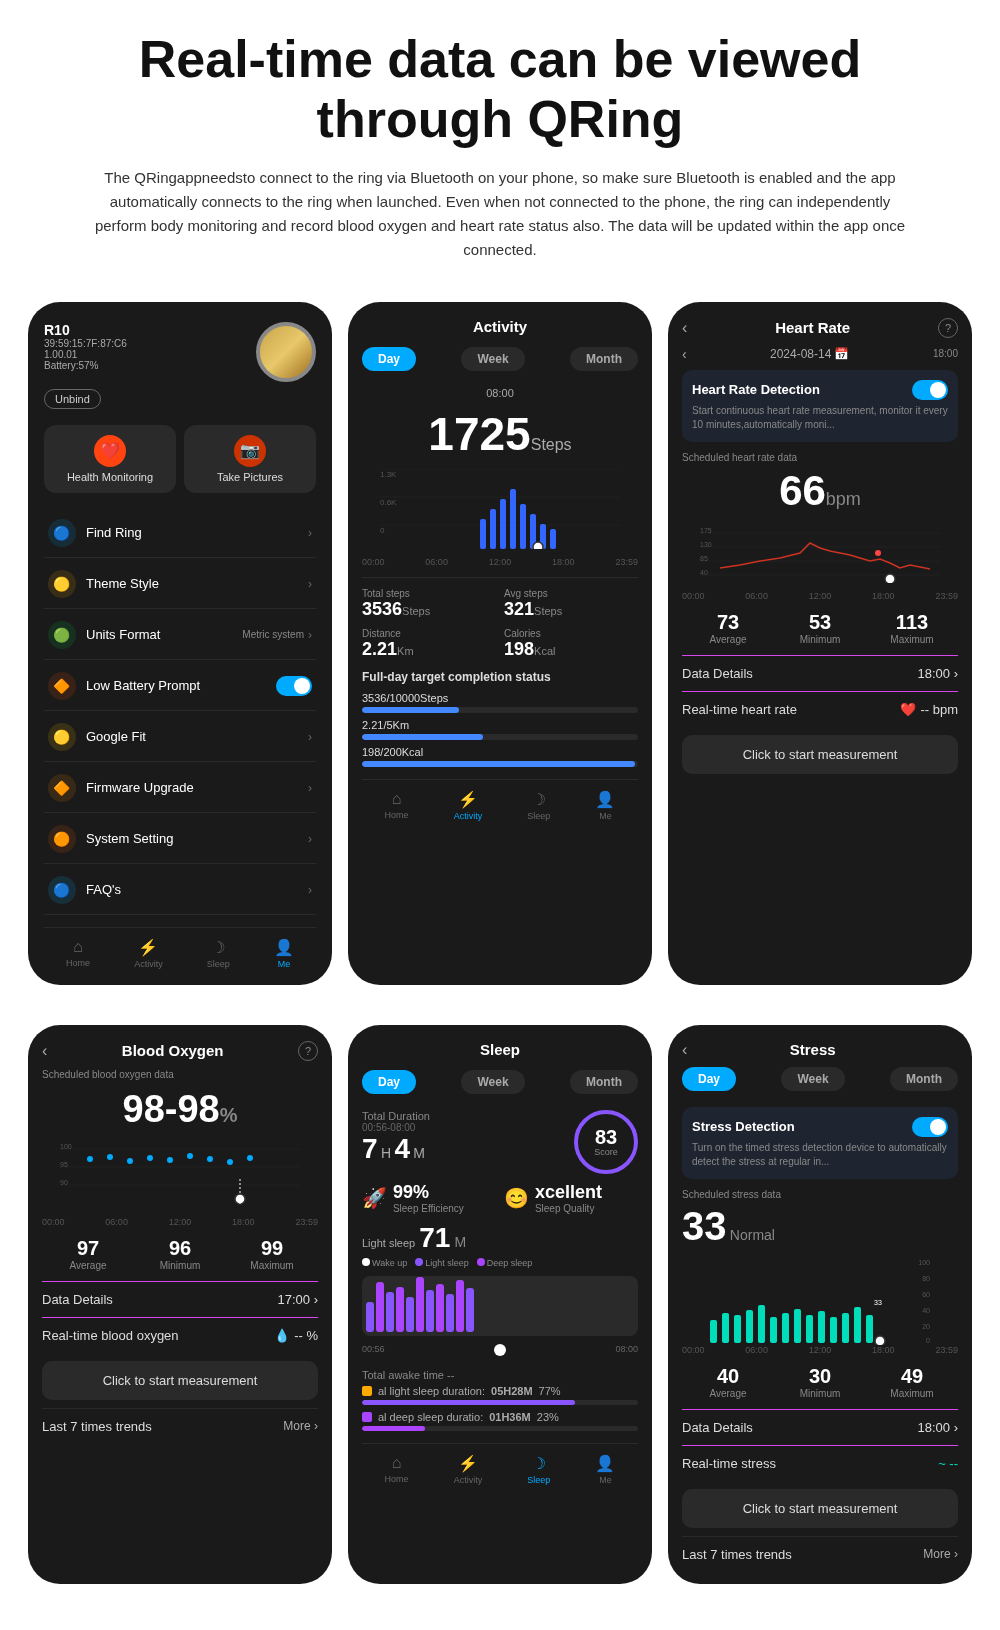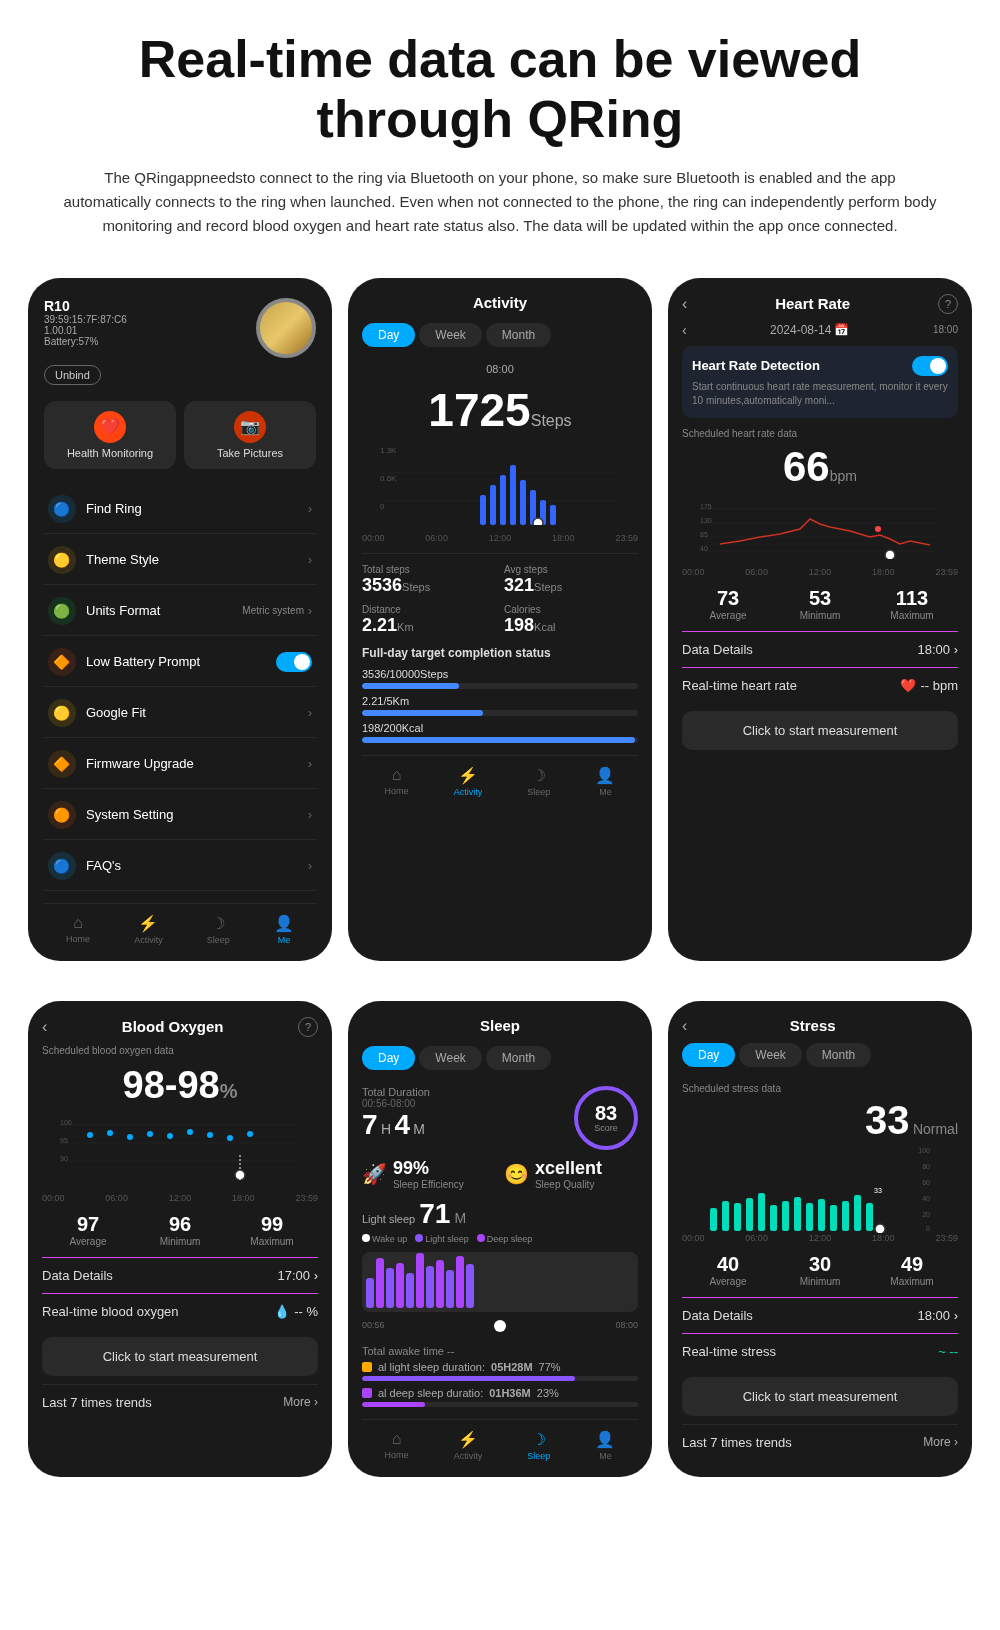--- a/index.html
+++ b/index.html
@@ -1,18 +1,18 @@
 <!DOCTYPE html>
 <html><head>
   <meta charset="utf-8">
   <style>
     * { box-sizing: border-box; margin: 0; padding: 0; }
     body { font-family: -apple-system, BlinkMacSystemFont, 'Segoe UI', sans-serif; background: #fff; width: 1000px; }
     
-    .header { text-align: center; padding: 30px 60px 20px; }
+    .header { text-align: center; padding: 30px 84px 20px; }
     .header h1 { font-size: 52px; font-weight: 900; line-height: 1.15; color: #111; margin-bottom: 16px; }
     .header p { font-size: 15px; color: #333; line-height: 1.6; }
     
     .phones-grid { display: grid; grid-template-columns: 1fr 1fr 1fr; gap: 16px; padding: 20px 28px; }
     
     .phone { background: #1a1a1a; border-radius: 32px; overflow: hidden; color: #fff; font-size: 12px; position: relative; }
     
     
     .phone1 { padding: 20px 16px 12px; }
     .phone1 .device-info { margin-bottom: 12px; }
@@ -34,21 +34,21 @@
     .toggle { width: 36px; height: 20px; background: #00aaff; border-radius: 10px; position: relative; }
     .toggle::after { content: ''; position: absolute; right: 2px; top: 2px; width: 16px; height: 16px; background: #fff; border-radius: 50%; }
     .bottom-nav { display: flex; justify-content: space-around; padding: 10px 0 4px; border-top: 1px solid #2a2a2a; margin-top: 12px; }
     .nav-item { display: flex; flex-direction: column; align-items: center; gap: 2px; font-size: 9px; color: #666; }
     .nav-item.active { color: #00aaff; }
     .nav-icon { font-size: 16px; }
     
     
     .phone2 { padding: 16px 14px 12px; }
     .phone-title { text-align: center; font-size: 15px; font-weight: 600; margin-bottom: 12px; color: #fff; }
-    .tab-bar { display: flex; justify-content: flex-start; gap: 4px; margin-bottom: 16px; }
+    .tab-bar { display: flex; justify-content: space-between; gap: 13px; margin-bottom: 16px; font-weight: bold; }
     .tab { padding: 5px 16px; border-radius: 14px; font-size: 12px; color: #aaa; background: #2a2a2a; }
     .tab.active { background: #00aaff; color: #fff; }
     .time-label { text-align: center; font-size: 11px; color: #aaa; margin-bottom: 8px; }
     .big-number { text-align: center; font-size: 46px; font-weight: 700; color: #fff; }
     .big-unit { font-size: 16px; font-weight: 400; color: #aaa; }
     .chart-area { height: 80px; position: relative; margin: 8px 0; background: transparent; }
     .chart-labels { display: flex; justify-content: space-between; font-size: 9px; color: #555; }
     .divider { border: none; border-top: 1px solid #2a2a2a; margin: 10px 0; }
     .stats-grid { display: grid; grid-template-columns: 1fr 1fr; gap: 8px; margin-bottom: 10px; }
     .stat-item { }
@@ -333,21 +333,21 @@
     </div>
     <div class="hr-detection">
       <div class="hr-detection-title">
         <span>Heart Rate Detection</span>
         <div class="toggle"></div>
       </div>
       <div class="hr-detection-desc">Start continuous heart rate measurement, monitor it every 10 minutes,automatically moni...</div>
     </div>
     <div class="scheduled-label">Scheduled heart rate data</div>
     <div style="text-align:center;">
-      <span class="bpm-big">66</span><span style="font-size:14px;color:#888;text-align:center;">bpm</span>
+      <span class="bpm-big">66</span><span style="font-size:18px;color:#888;text-align:center;">bpm</span>
     </div>
 
     <div class="hr-chart">
       <svg width="100%" height="60" viewBox="0 0 240 60">
         <line x1="0" y1="10" x2="240" y2="10" stroke="#2a2a2a" stroke-width="0.5"></line>
         <line x1="0" y1="24" x2="240" y2="24" stroke="#2a2a2a" stroke-width="0.5"></line>
         <line x1="0" y1="38" x2="240" y2="38" stroke="#2a2a2a" stroke-width="0.5"></line>
         <line x1="0" y1="52" x2="240" y2="52" stroke="#2a2a2a" stroke-width="0.5"></line>
         <text x="0" y="10" fill="#555" font-size="7">175</text>
         <text x="0" y="24" fill="#555" font-size="7">130</text>
@@ -588,24 +588,31 @@
       <span class="back-btn">‹</span>
       <span class="phone-header-title">Stress</span>
       <div style="width:20px;"></div>
     </div>
     <div class="tab-bar">
       <div class="tab active">Day</div>
       <div class="tab">Week</div>
       <div class="tab">Month</div>
     </div>
 
+    <div class="hr-detection">
+      <div class="hr-detection-title">
+        <span>Stress Detection</span>
+        <div class="toggle"></div>
+      </div>
+      <div class="hr-detection-desc">Turn on the timed stress detection device to automatically detect the stress at regular in...</div>
+    </div>
 
     <div class="scheduled-label">Scheduled stress data</div>
 
-    <div style="text-align:right;">
+    <div style="text-align:left;margin-bottom:6px;">
       <span style="font-size:40px;font-weight:700;color:#fff;">33</span>
       <span style="font-size:14px;color:#888;">Normal</span>
     </div>
 
     <div style="position:relative;">
       <svg width="100%" height="90" viewBox="0 0 240 90">
 
         <text x="230" y="10" fill="#555" font-size="7" text-anchor="end">100</text>
         <text x="230" y="26" fill="#555" font-size="7" text-anchor="end">80</text>
         <text x="230" y="42" fill="#555" font-size="7" text-anchor="end">60</text>

